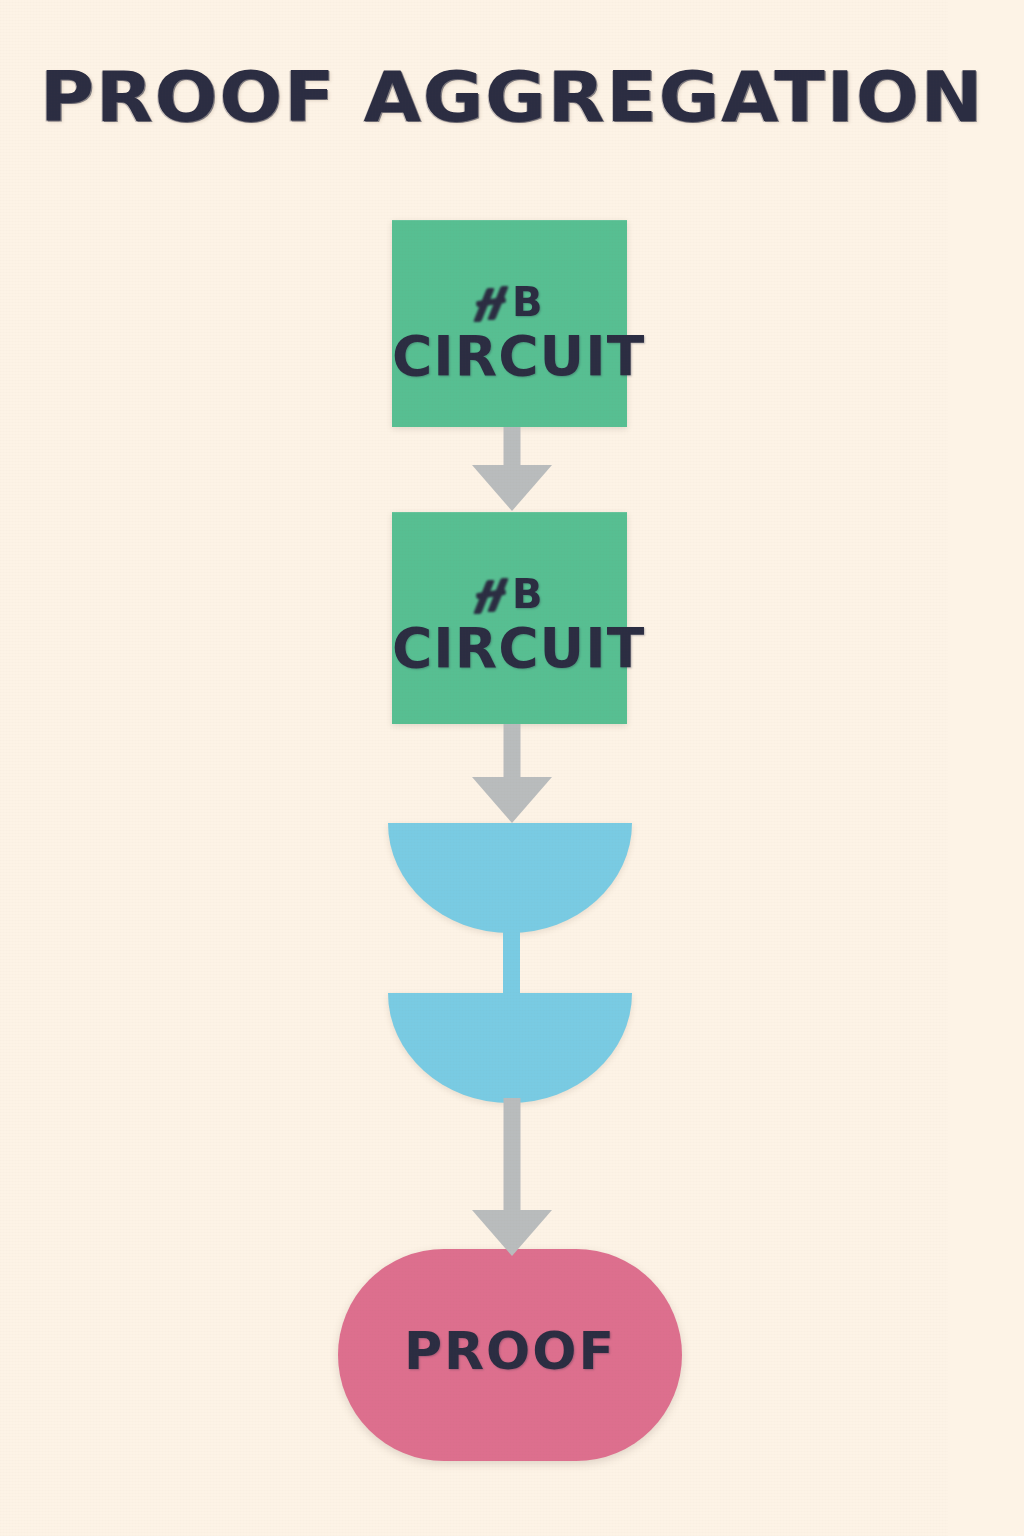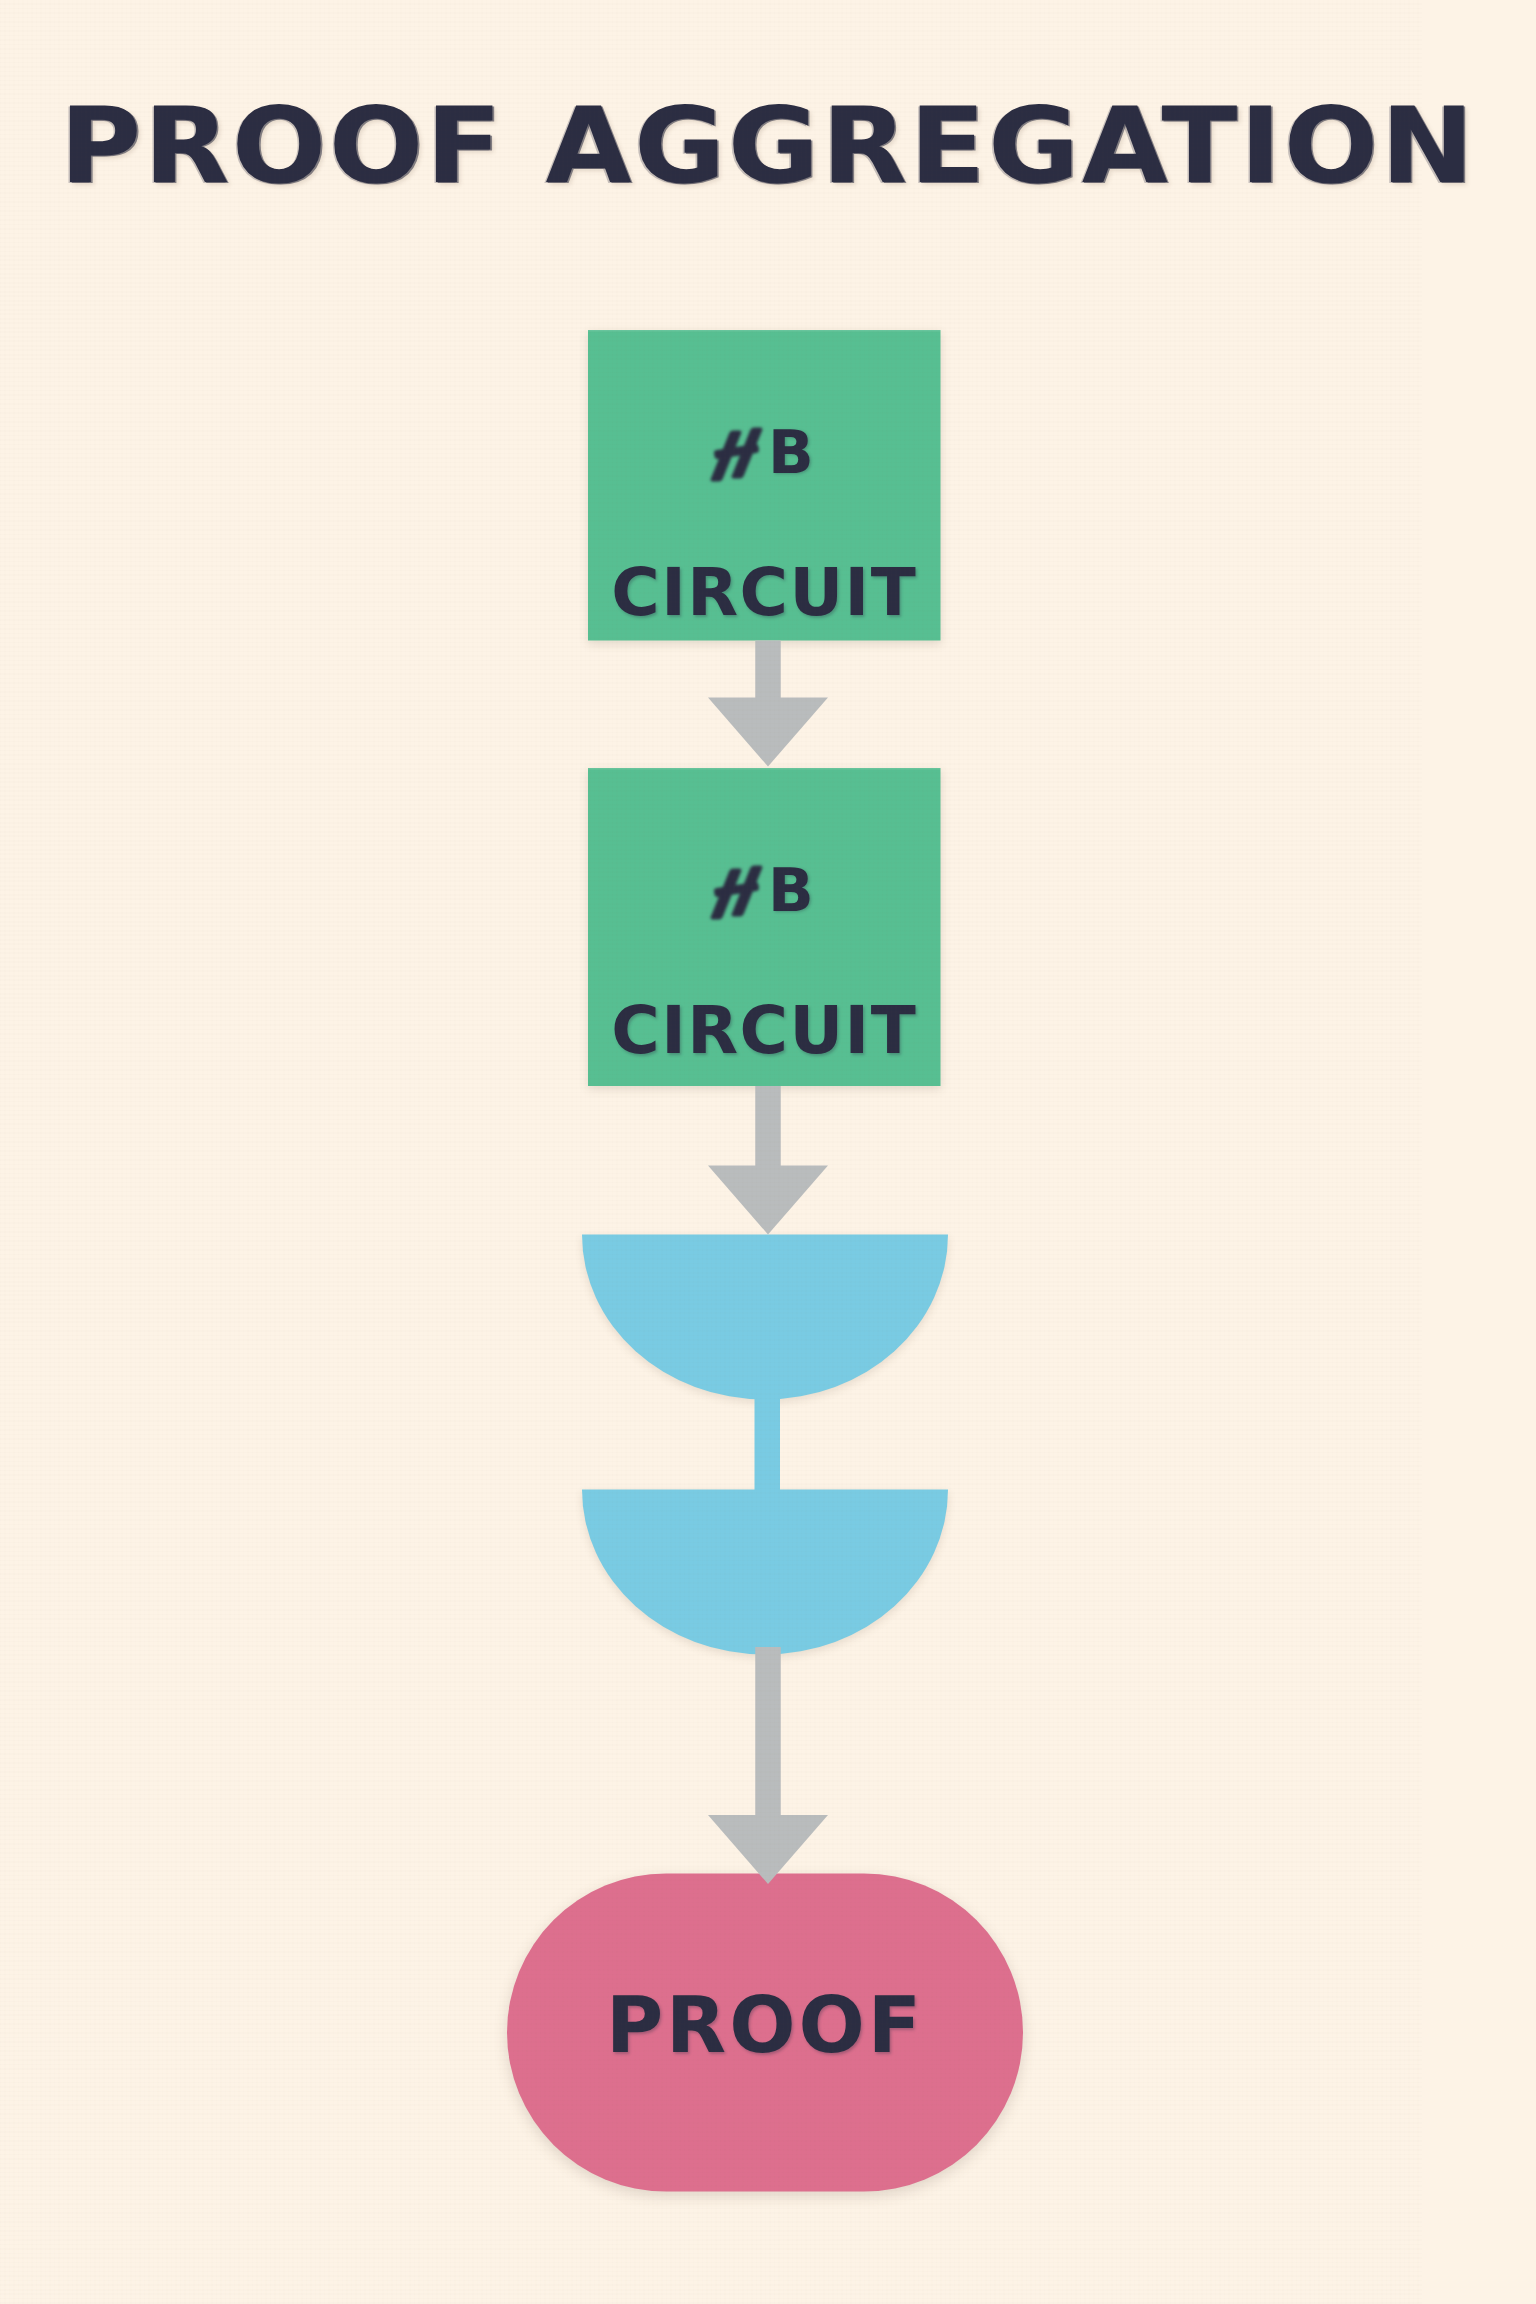--- a/index.html
+++ b/index.html
@@ -78,23 +78,22 @@
     background: #57bf92;
     box-shadow:
       0 2px 6px rgba(90,80,60,.16),
       inset 0 1px 0 rgba(255,255,255,.10);
   }
   .circuit-box .line1 {
     font-size: 40px;
     letter-spacing: 0.5px;
   }
   .circuit-box .line2 {
-    font-size: 44px;
+    font-size: 55px;
     letter-spacing: 1px;
-    margin-top: 46px;
   }
   
   .smudge {
     display: inline-block;
     position: relative;
     width: 34px;
     height: 34px;
     vertical-align: -4px;
     margin-right: 2px;
     filter: blur(1.1px);

